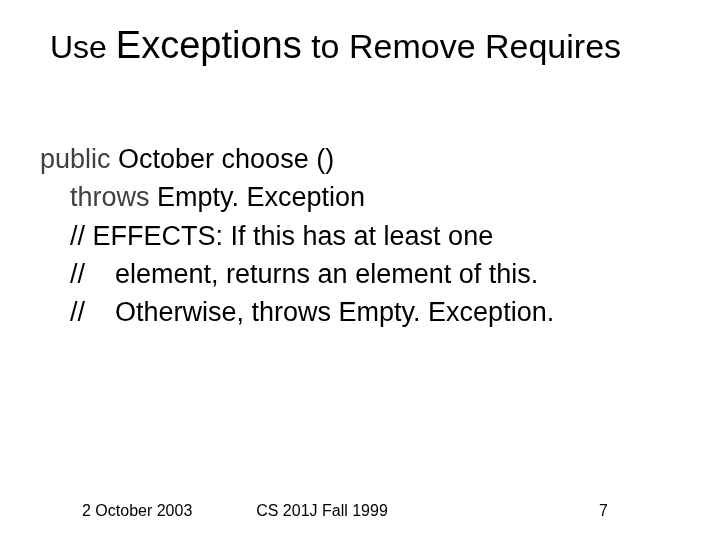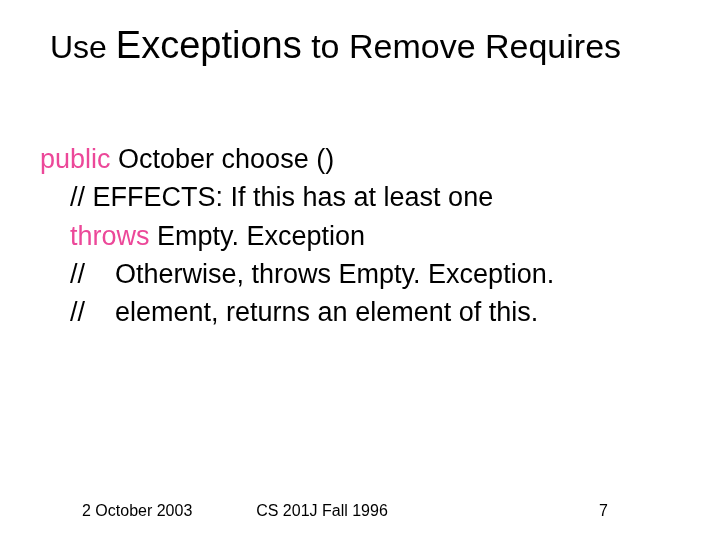--- a/index.html
+++ b/index.html
@@ -39,21 +39,21 @@
     left: 40px;
     right: 30px;
     font-family: Verdana, Geneva, sans-serif;
     font-size: 27px;
     line-height: 1.42;
     color: #000000;
   }
   .code-line {
     white-space: pre;
   }
-  .kw { color: #ec4899; }
+  .kw { color: #404040; }
   .footer {
     position: absolute;
     bottom: 20px;
     left: 36px;
     right: 36px;
     font-size: 16px;
     font-family: Arial, Helvetica, sans-serif;
     color: #000000;
   }
   .footer-left {
@@ -79,25 +79,25 @@
 <body>
 
 <div class="slide">
 
   <div class="title">
     <span class="t-use">Use </span><span class="t-exc">Exceptions</span><span class="t-rest"> to Remove Requires</span>
   </div>
 
   <div class="code-block">
     <div class="code-line"><span class="kw">public</span><span> October choose ()</span></div>
+    <div class="code-line"><span>    </span><span class="kw">throws</span><span> Empty. Exception</span></div>
     <div class="code-line"><span>    // EFFECTS: If this has at least one</span></div>
-    <div class="code-line"><span>    </span><span class="kw">throws</span><span> Empty. Exception</span></div>
+    <div class="code-line"><span>    //    element, returns an element of this.</span></div>
     <div class="code-line"><span>    //    Otherwise, throws Empty. Exception.</span></div>
-    <div class="code-line"><span>    //    element, returns an element of this.</span></div>
   </div>
 
   <div class="footer">
     <div class="footer-left">2 October 2003</div>
-    <div class="footer-center">CS 201J Fall 1996</div>
+    <div class="footer-center">CS 201J Fall 1999</div>
     <div class="footer-right">7</div>
   </div>
 
 </div>
 
 </body></html>

